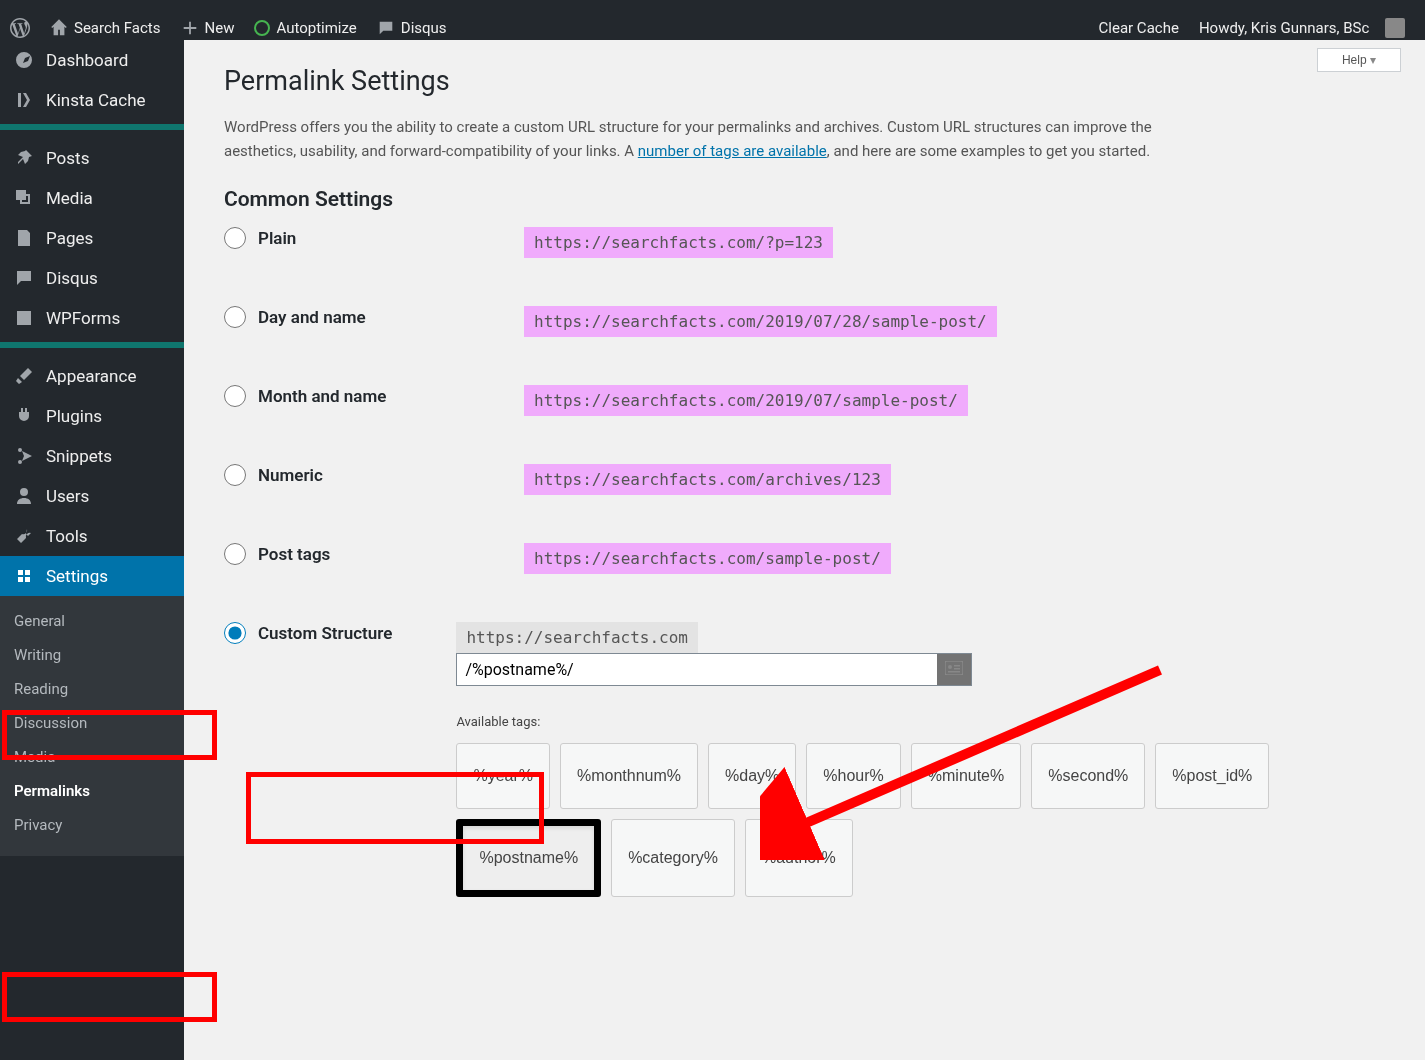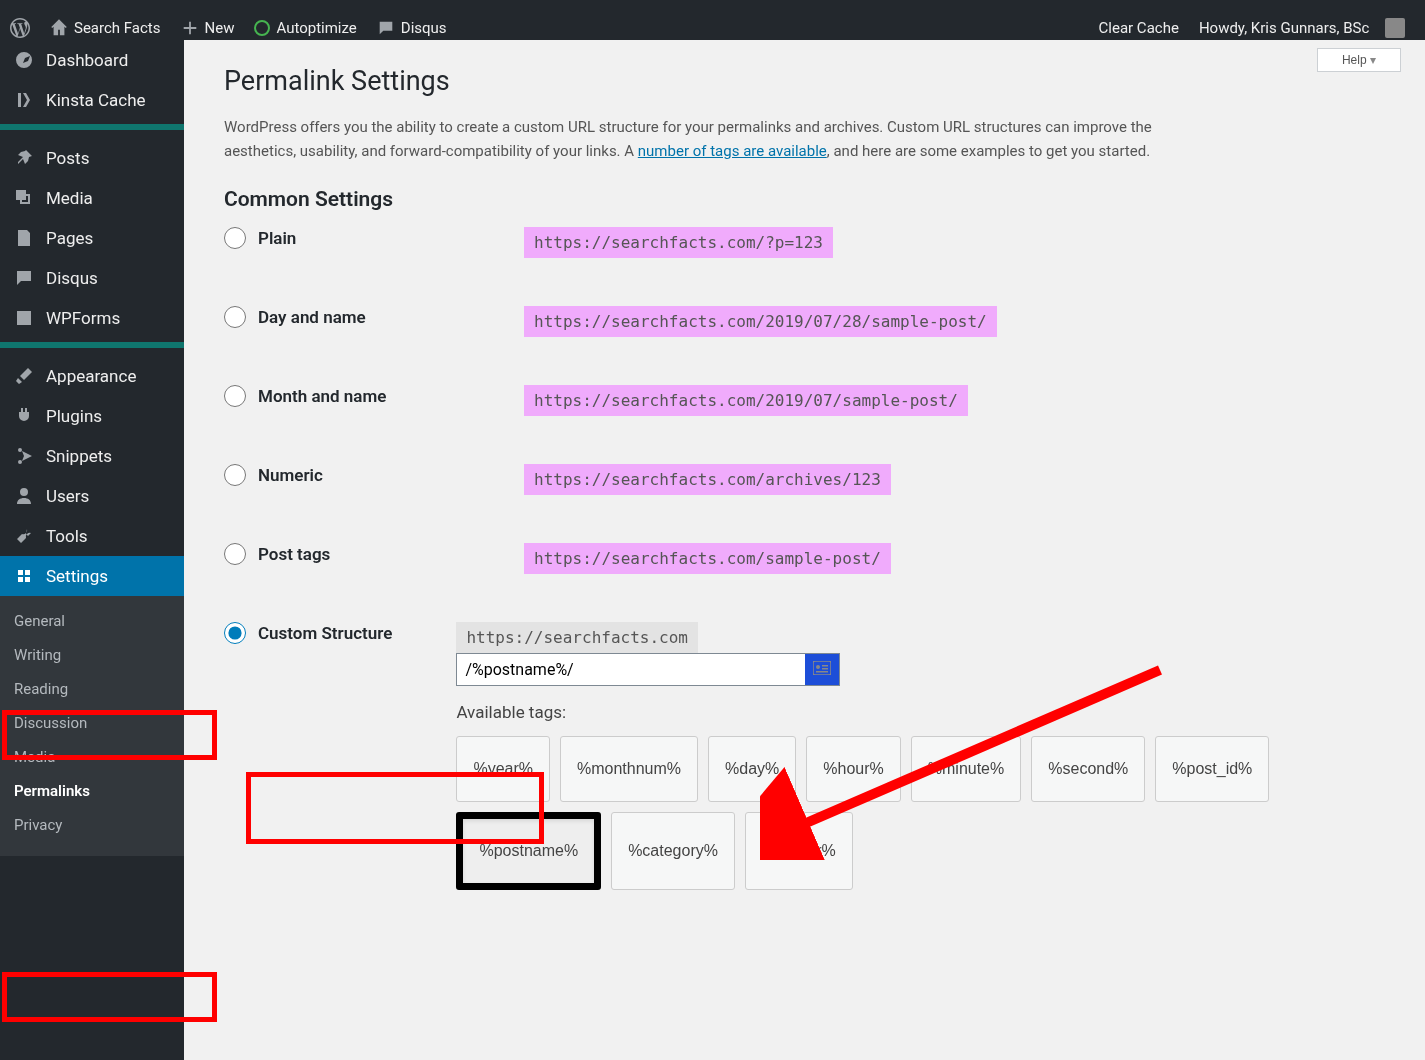--- a/index.html
+++ b/index.html
@@ -37,24 +37,24 @@
   .intro a { color: #0073aa; text-decoration: underline; }
   h2 { font-size: 21px; font-weight: 600; color: #23282d; margin: 24px 0 16px; }
 
   
   .form-row { display: flex; align-items: flex-start; margin-bottom: 48px; }
   .form-row.last { margin-bottom: 20px; }
   .form-label { display: flex; align-items: center; gap: 12px; width: 300px; font-size: 17px; font-weight: 600; color: #23282d; }
   .form-label input[type=radio] { width: 22px; height: 22px; accent-color: #007cba; }
   .form-code { font-family: Consolas, Monaco, monospace; color: #555; background: #f0abfc; padding: 6px 10px; font-size: 16px; display: inline-block; }
   .form-urlprefix { font-family: Consolas, Monaco, monospace; color: #555; background: #e3e3e3; padding: 6px 10px; font-size: 16px; display: inline-block; }
-  .form-input-wrap { background: #1d4ed8; border: 1px solid #7e8993; display: flex; align-items: center; width: 384px; justify-content: flex-end; }
+  .form-input-wrap { background: #737373; border: 1px solid #7e8993; display: flex; align-items: center; width: 516px; justify-content: flex-end; }
   .form-input-wrap input { border: none; flex: 1; font-size: 16px; padding: 6px 8px; font-family: inherit; outline: none; }
   .form-input-wrap .icon-card { padding: 0 8px; color: #888; }
-  .available-label { font-size: 17px; color: #444; margin: 16px 0 14px; }
+  .available-label { font-size: 13px; color: #444; margin: 28px 0 14px; }
   .tags { display: flex; flex-wrap: wrap; gap: 10px; }
   .tag-btn { background: #f6f7f7; border: 1px solid #ccc; border-radius: 3px; padding: 23px 16px; font-size: 16px; cursor: pointer; color: #444; }
   .tag-btn.selected { border: 7px solid #000000; box-shadow: inset 0 2px 4px rgba(0,0,0,0.1); background:#eee; }
 
   
   .arrow-svg { position: absolute; z-index: 60; pointer-events: none; }
 
   .field-col { display:flex; flex-direction:column; align-items:flex-start; }
 </style>
 </head>

